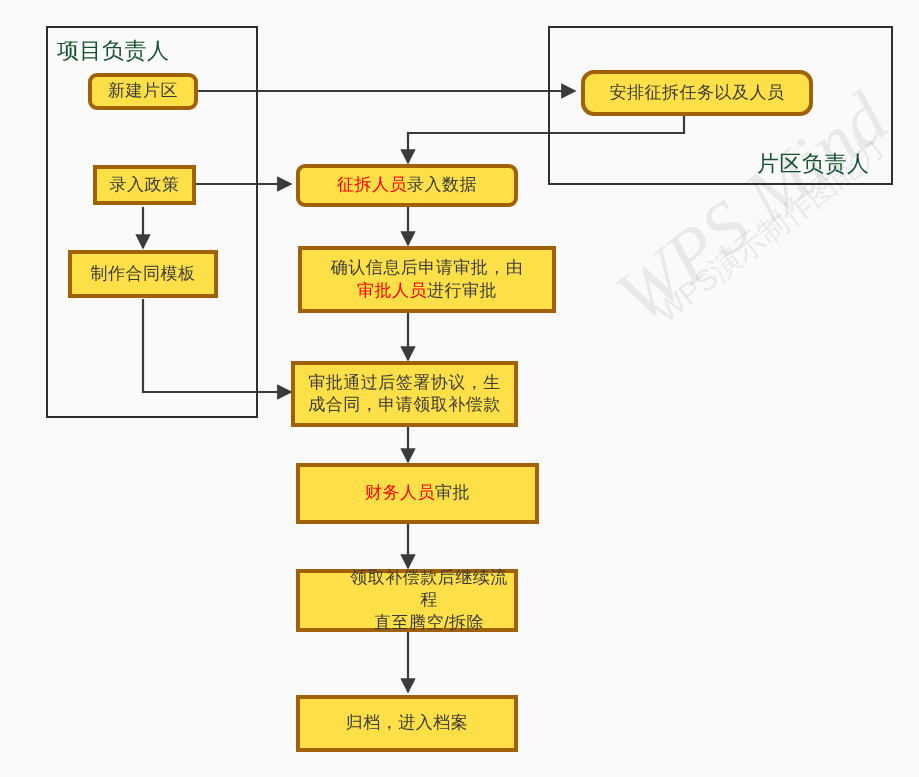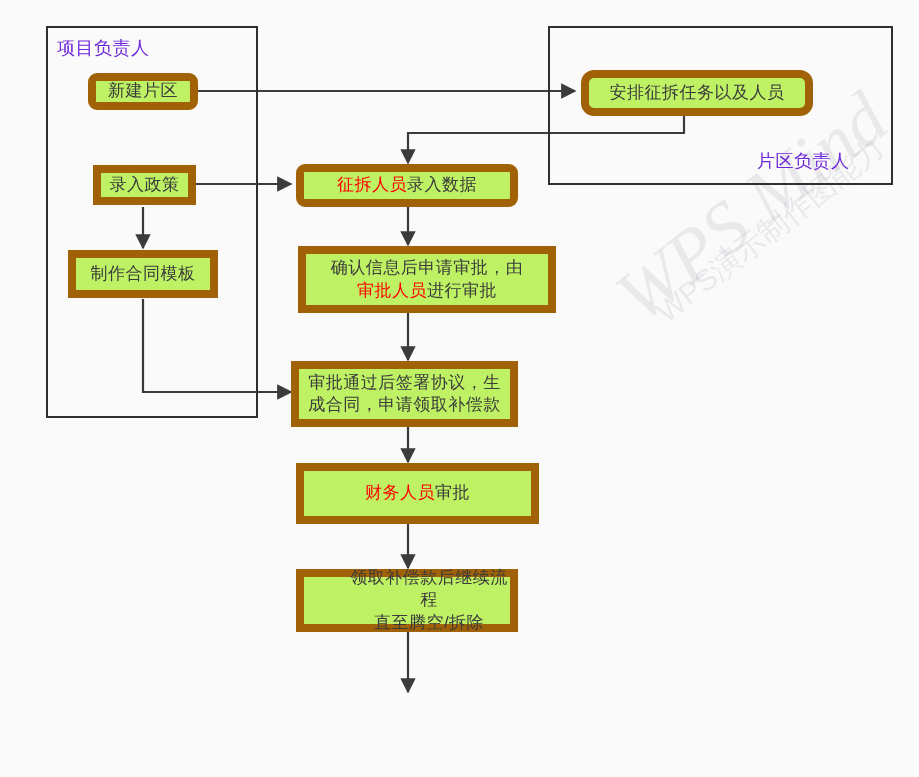--- a/index.html
+++ b/index.html
@@ -22,42 +22,42 @@
   }
   svg.layer {
     position: absolute;
     left: 0; top: 0;
     width: 919px;
     height: 777px;
   }
   .node {
     position: absolute;
     box-sizing: border-box;
-    background: #bef264;
-    border: 8px solid #a16207;
+    background: #fde047;
+    border: 4px solid #a16207;
     display: flex;
     align-items: center;
     justify-content: center;
     text-align: center;
     color: #3b3b3b;
     font-size: 17px;
     line-height: 1.32;
     letter-spacing: 0.5px;
     white-space: pre-line;
   }
   .node.rounded { border-radius: 9px; }
   .node.lane {
     background: transparent;
     border: 2px solid #2f2f2f;
     display: block;
   }
   .lane-label {
     position: absolute;
-    color: #6d28d9;
-    font-size: 18px;
+    color: #14532d;
+    font-size: 22px;
     letter-spacing: 0.5px;
     white-space: nowrap;
   }
   .red { color: #ff0000; }
   .watermark {
     position: absolute;
     color: rgba(120,120,150,0.13);
     font-size: 74px;
     font-family: "Liberation Serif", "DejaVu Serif", serif;
     font-style: italic;
@@ -148,14 +148,17 @@
 
   <div class="node" style="left:296px; top:463px; width:243px; height:61px;">
     <span><span class="red">财务人员</span><span>审批</span></span>
   </div>
 
   <div class="node" style="left:296px; top:569px; width:222px; height:63px;padding-left:44px;">
     <span>领取补偿款后继续流程
 直至腾空/拆除</span>
   </div>
 
+  <div class="node" style="left:296px; top:695px; width:222px; height:57px;">
+    <span>归档，进入档案</span>
+  </div>
 
 </div>
 
 </body></html>

